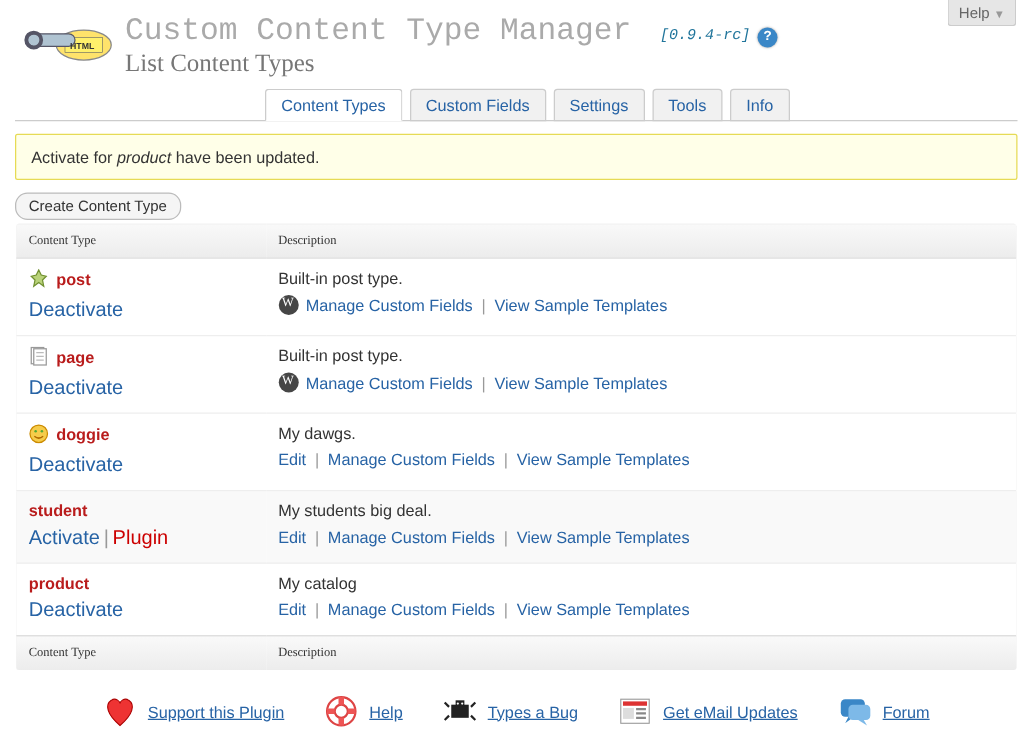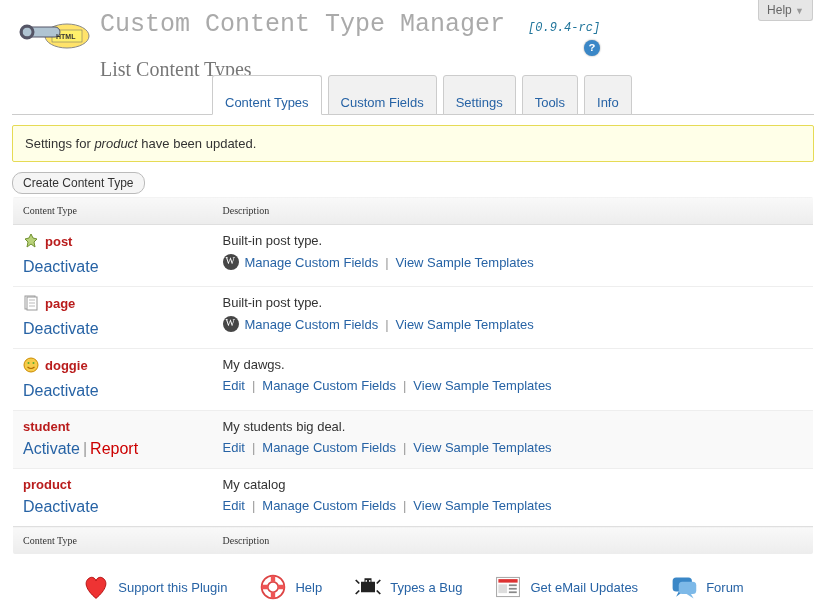--- a/index.html
+++ b/index.html
@@ -39,21 +39,21 @@
     justify-content: center;
   }
   .titles { flex: 1; }
   h1.app-title {
     font-family: Liberation Mono, monospace;
     font-weight: normal;
     font-size: 25px;
     color: #aaaaaa;
     line-height: 1.0;
   }
-  .version-help { display: inline-flex; align-items:flex-end; gap:6px; margin-left:8px; font-size:12px; font-style:italic; color:#21759b;flex-direction:column; }
+  .version-help { display: inline-flex; align-items:flex-start; gap:6px; margin-left:8px; font-size:12px; font-style:italic; color:#21759b; }
   .help-circle {
     width: 16px; height:16px; border-radius:50%;
     background:#3a87c7; color:#fff; display:inline-flex;
     align-items:center; justify-content:center; font-size:11px;
     font-style:normal; font-weight:bold;
     box-shadow: 0 0 2px rgba(0,0,0,0.4);
   }
   h2.sub-title {
     font-family: Georgia, serif;
     font-weight: normal;
@@ -70,21 +70,21 @@
   .tabs-inner {
     position: absolute;
     left: 200px;
     bottom: -1px;
     display: flex;
     gap: 6px;
   }
   .tab {
     border: 1px solid #ccc;
     background: #f1f1f1;
-    padding: 20px 12px 4px;
+    padding: 6px 12px 4px;
     font-size: 13px;
     color: #2763a5;
     border-radius: 3px 3px 0 0;
     cursor: pointer;
     line-height: 14px;
   }
   .tab.active {
     background: #fff;
     border-bottom: 1px solid #fff;
   }
@@ -172,20 +172,21 @@
   .footer-links {
     display:flex;
     justify-content:center;
     gap: 32px;
     padding: 18px 0 12px;
     align-items:center;
   }
   .footer-item {
     display:flex; align-items:center; gap:8px;
     color:#2763a5; cursor:pointer;
+    text-decoration:underline;
     font-size:13px;
   }
   .ficon {
     width:28px; height:28px; display:flex;
     align-items:center; justify-content:center;
     font-size:22px;
   }
   .icon16 { width:16px; height:16px; flex-shrink:0; }
   .row3 td { background:#f9f9f9; }
 </style>
@@ -223,21 +224,21 @@
     <div class="tabs-inner" id="tabs-inner">
         <div class="tab active">Content Types</div>
         <div class="tab">Custom Fields</div>
         <div class="tab">Settings</div>
         <div class="tab">Tools</div>
         <div class="tab">Info</div>
       </div>
   </div>
 
   <div class="notice">
-    <span>Settings for </span><em>product</em><span> have been updated.</span>
+    <span>Activate for </span><em>product</em><span> have been updated.</span>
   </div>
 
   <span class="create-btn">Create Content Type</span>
 
   <table class="ct-table">
     <thead>
       <tr>
         <th class="name-cell">Content Type</th>
         <th>Description</th>
       </tr>
@@ -298,21 +299,21 @@
               <span class="sep">|</span>
               <a class="action-link">Manage Custom Fields</a>
               <span class="sep">|</span>
               <a class="action-link">View Sample Templates</a>
             </div>
           </td>
         </tr>
         <tr class="row3">
           <td class="name-cell"><div class="type-name">
               <span>student</span>
-            </div><div class="row-actions"><a class="action-link">Activate</a><span class="sep">|</span><a class="delete-link">Report</a></div></td>
+            </div><div class="row-actions"><a class="action-link">Activate</a><span class="sep">|</span><a class="delete-link">Plugin</a></div></td>
           <td>
             <div class="desc-line">My students big deal.</div>
             <div class="desc-actions">
               <a class="action-link">Edit</a>
               <span class="sep">|</span>
               <a class="action-link">Manage Custom Fields</a>
               <span class="sep">|</span>
               <a class="action-link">View Sample Templates</a>
             </div>
           </td>

